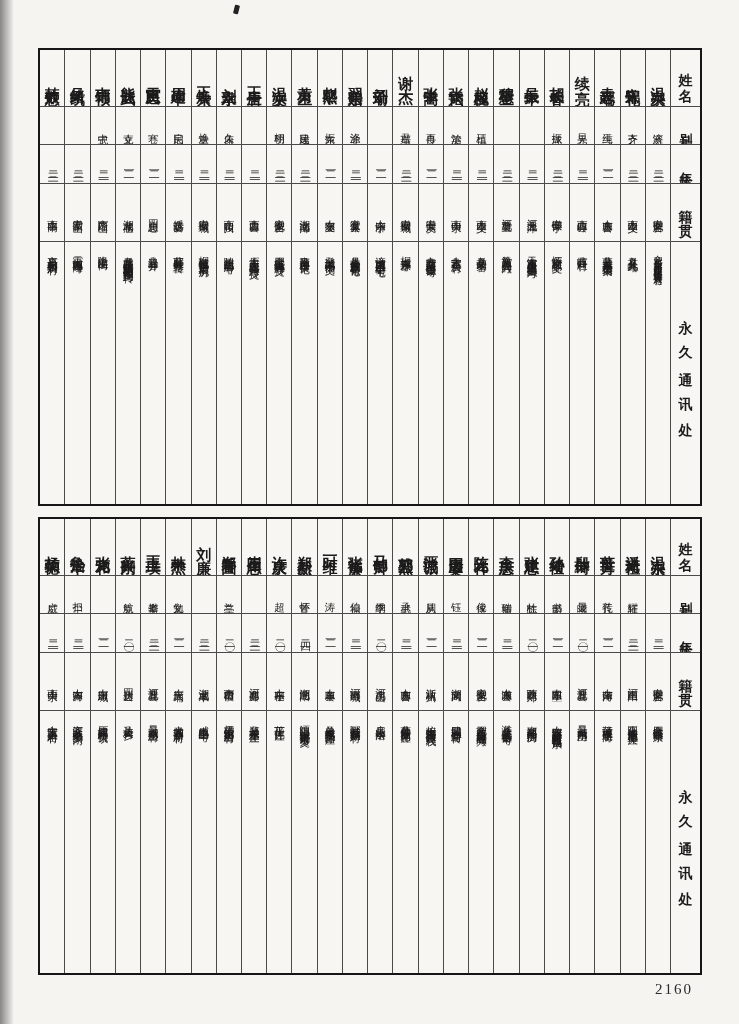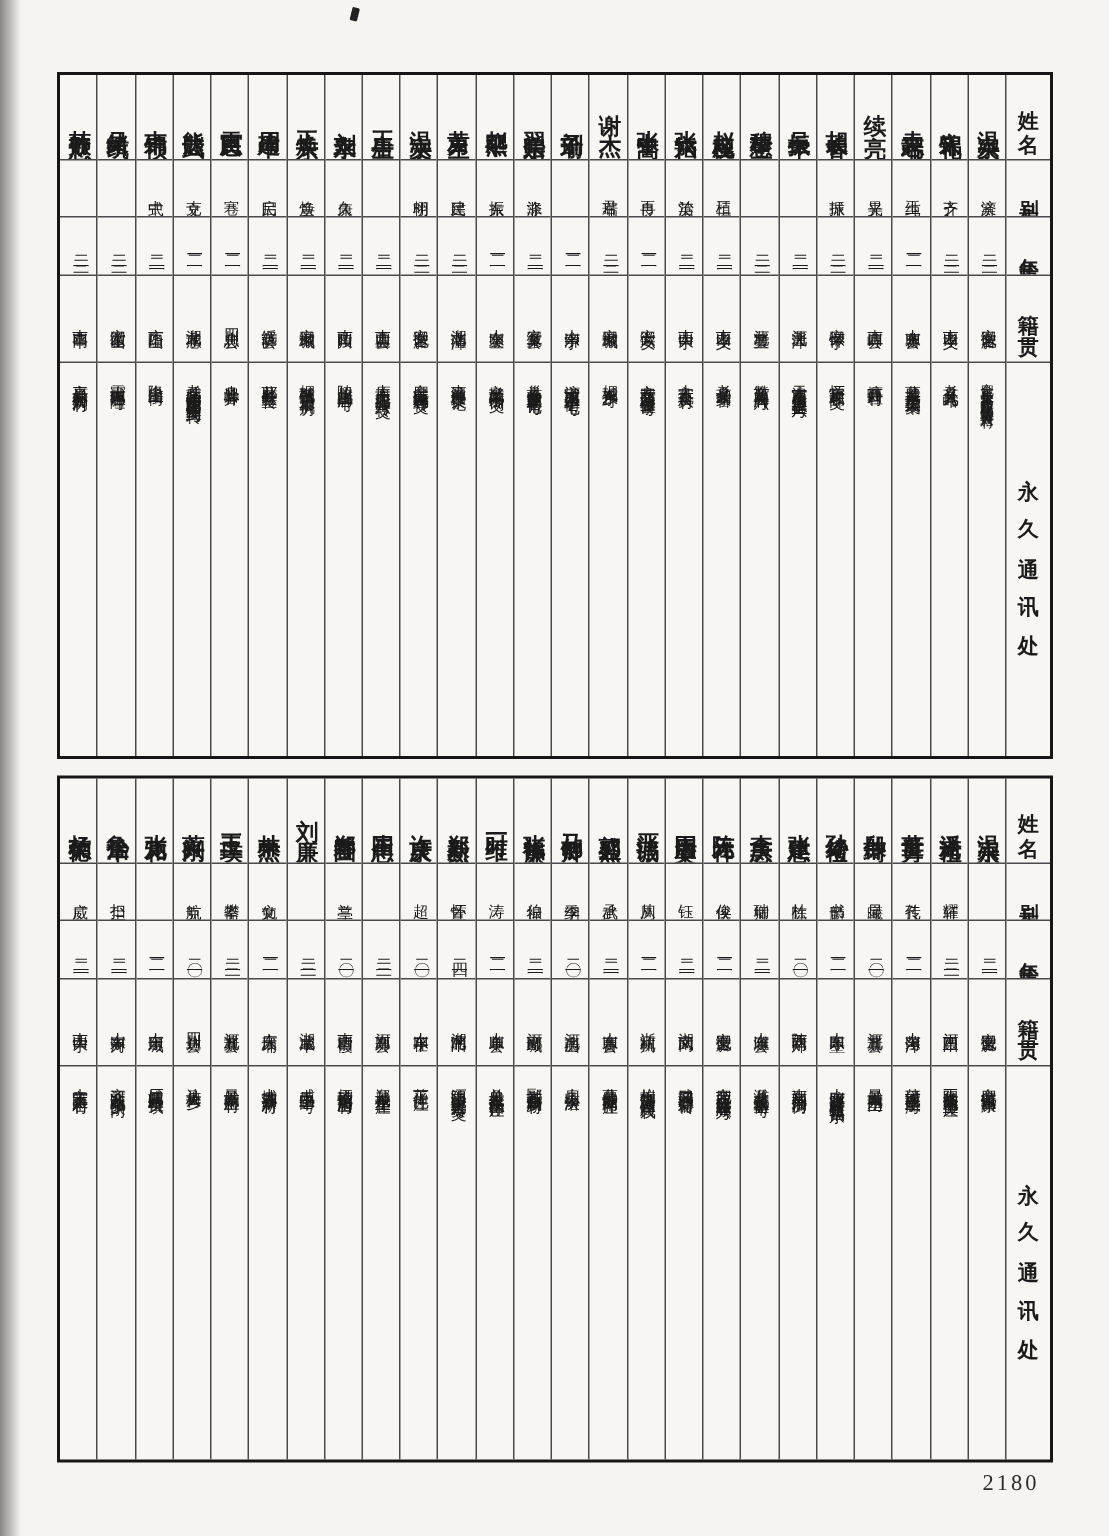--- a/index.html
+++ b/index.html
@@ -952,13 +952,13 @@
       </div>
       <div class="cell c-native">
         <span class="vtext">山西大宁</span>
       </div>
       <div class="cell c-addr">
         <span class="vtext">大宁第三区木岩村</span>
       </div>
     </div>
   </div>
 
-<div class="page-number">2180</div>
+<div class="page-number">2160</div>
 
 </body></html>

